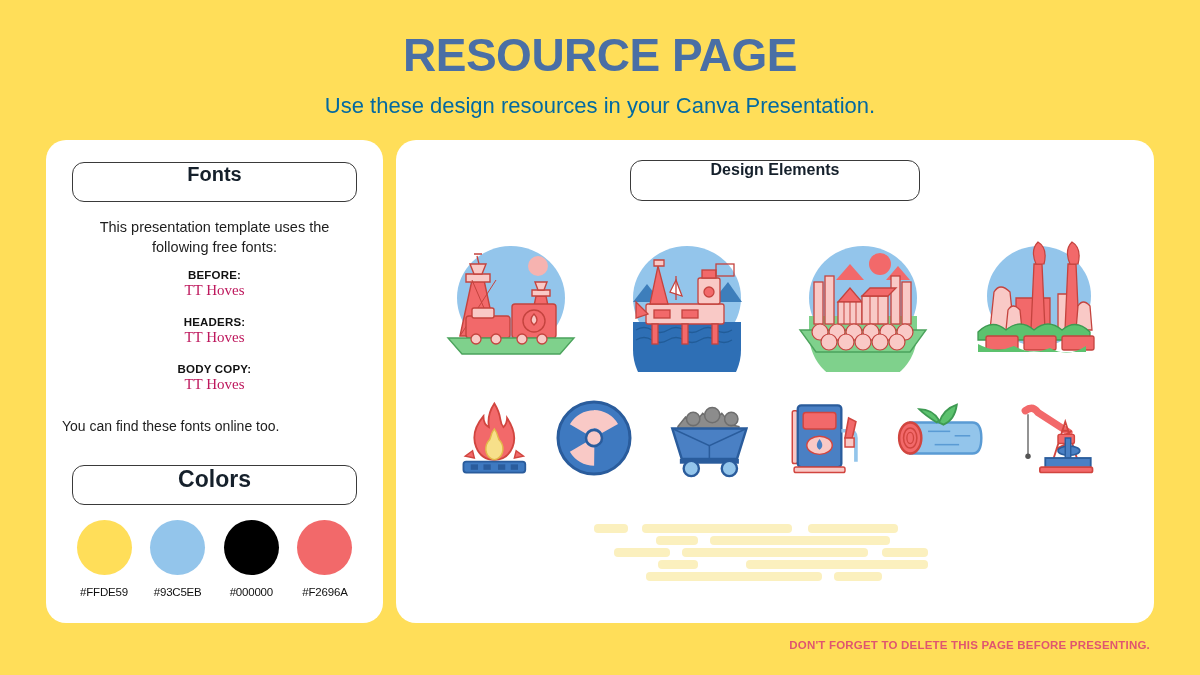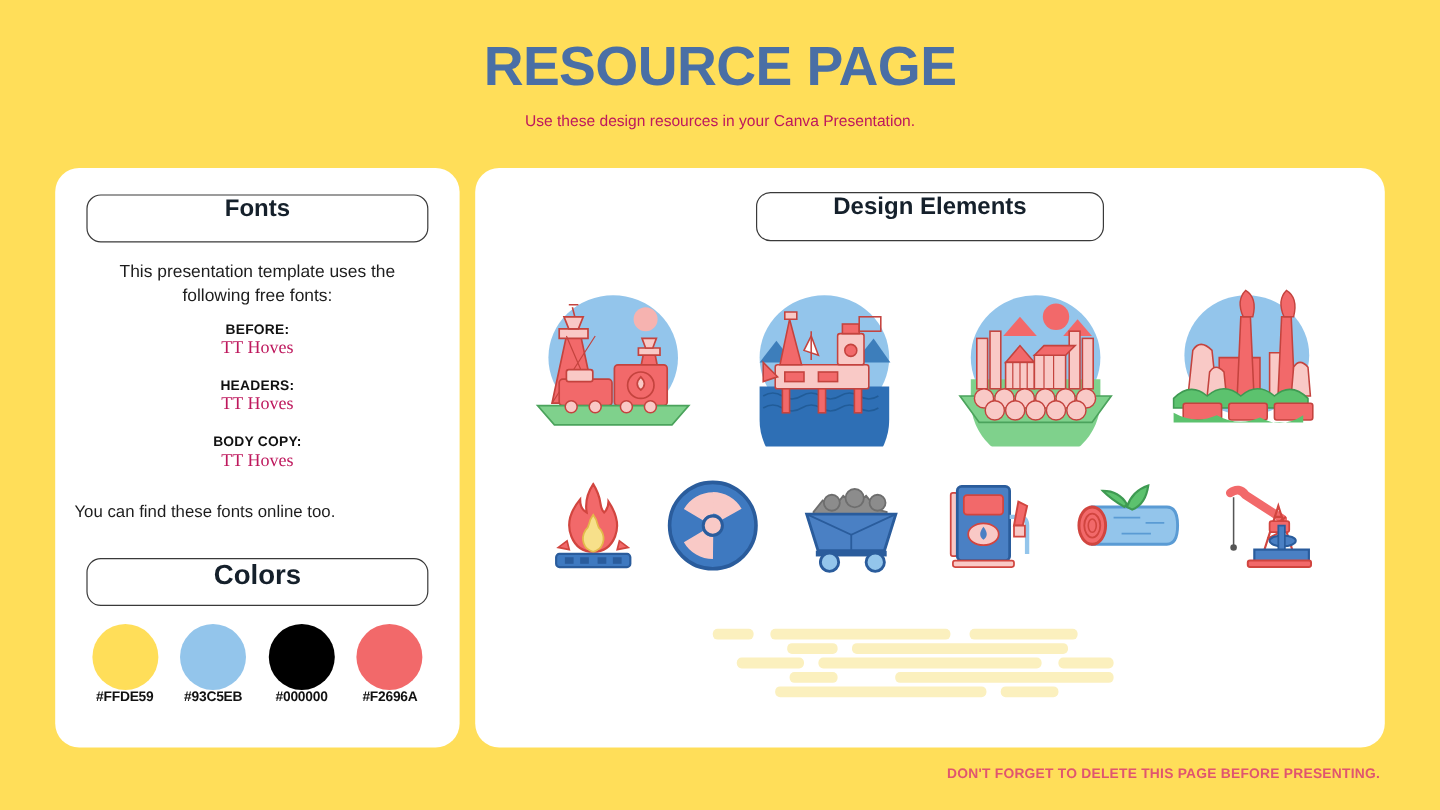--- a/index.html
+++ b/index.html
@@ -14,21 +14,21 @@
   .page-title {
     position: absolute; top: 28px; left: 0; width: 1200px;
     text-align: center;
     font-size: 46px; font-weight: bold;
     letter-spacing: -0.5px;
     color: #4A6FA5;
   }
   .page-subtitle {
     position: absolute; top: 93px; left: 0; width: 1200px;
     text-align: center;
-    font-size: 13px; color: #be185d;
+    font-size: 22px; color: #0369a1;
   }
 
   
   .card {
     position: absolute;
     background: #ffffff;
     border-radius: 20px;
   }
   #left-card  { left: 46px;  top: 140px; width: 337px; height: 483px; }
   #right-card { left: 396px; top: 140px; width: 758px; height: 483px; }
@@ -36,21 +36,21 @@
   
   .pill {
     border: 1.6px solid #3a3a3a;
     border-radius: 12px;
     background: #fff;
     display: flex; align-items: flex-start; justify-content: center;
     font-weight: bold; color: #15202b;
   }
   #fonts-pill  { position: absolute; left: 26px; top: 22px; width: 285px; height: 40px; font-size: 20px; }
   #colors-pill { position: absolute; left: 26px; top: 325px; width: 285px; height: 40px; font-size: 23px; }
-  #design-pill { position: absolute; left: 234px; top: 20px; width: 290px; height: 41px; font-size: 20px; }
+  #design-pill { position: absolute; left: 234px; top: 20px; width: 290px; height: 41px; font-size: 16px; }
 
   
   .fonts-intro {
     position: absolute; left: 26px; top: 78px; width: 285px;
     text-align: center; font-size: 14.5px; line-height: 1.35; color: #1d1d1d;
   }
   .font-group { position: absolute; left: 26px; width: 285px; text-align: center; }
   .font-group .lbl { font-size: 11.5px; font-weight: bold; letter-spacing: 0.2px; color: #111; }
   .font-group .val { font-size: 15px; color: #be185d; margin-top: 1px; font-family: Liberation Serif, serif; }
   #fg-titles  { top: 129px; }
@@ -61,21 +61,21 @@
     text-align: left; font-size: 14px; color: #1d1d1d;
   }
 
   
   #swatch-row {
     position: absolute; left: 26px; top: 380px; width: 285px;
     display: flex; justify-content: space-between;
   }
   .swatch-cell { display: flex; flex-direction: column; align-items: center; width: 64px; }
   .swatch { width: 55px; height: 55px; border-radius: 50%; }
-  .swatch-hex { font-size: 11.5px; font-weight: bold; color: #111; letter-spacing: -0.2px; }
+  .swatch-hex { margin-top: 11px; font-size: 11.5px; font-weight: normal; color: #111; letter-spacing: -0.2px; }
 
   
   #circle-row {
     position: absolute; left: 40px; top: 100px; width: 678px;
     display: flex; justify-content: space-between;
   }
   .circle-ill { width: 150px; height: 132px; }
   #icon-row {
     position: absolute; left: 62px; top: 258px; width: 640px;
     display: flex; align-items: flex-end; justify-content: space-between;

